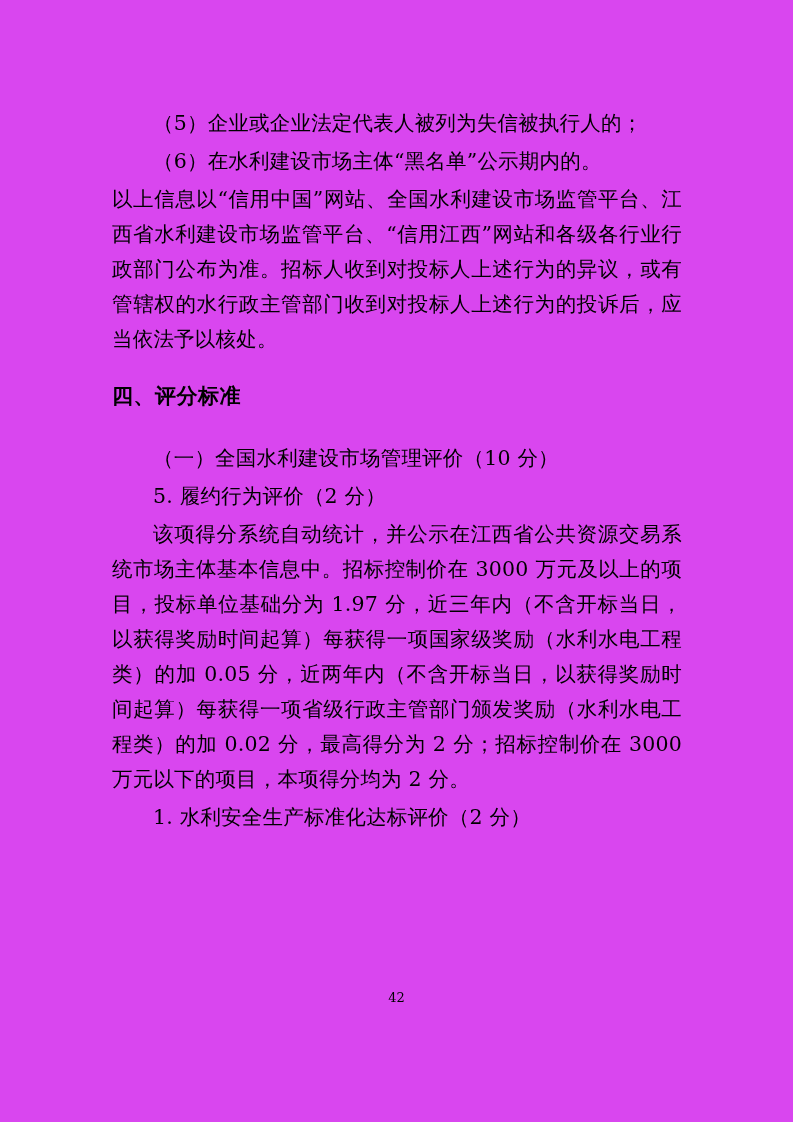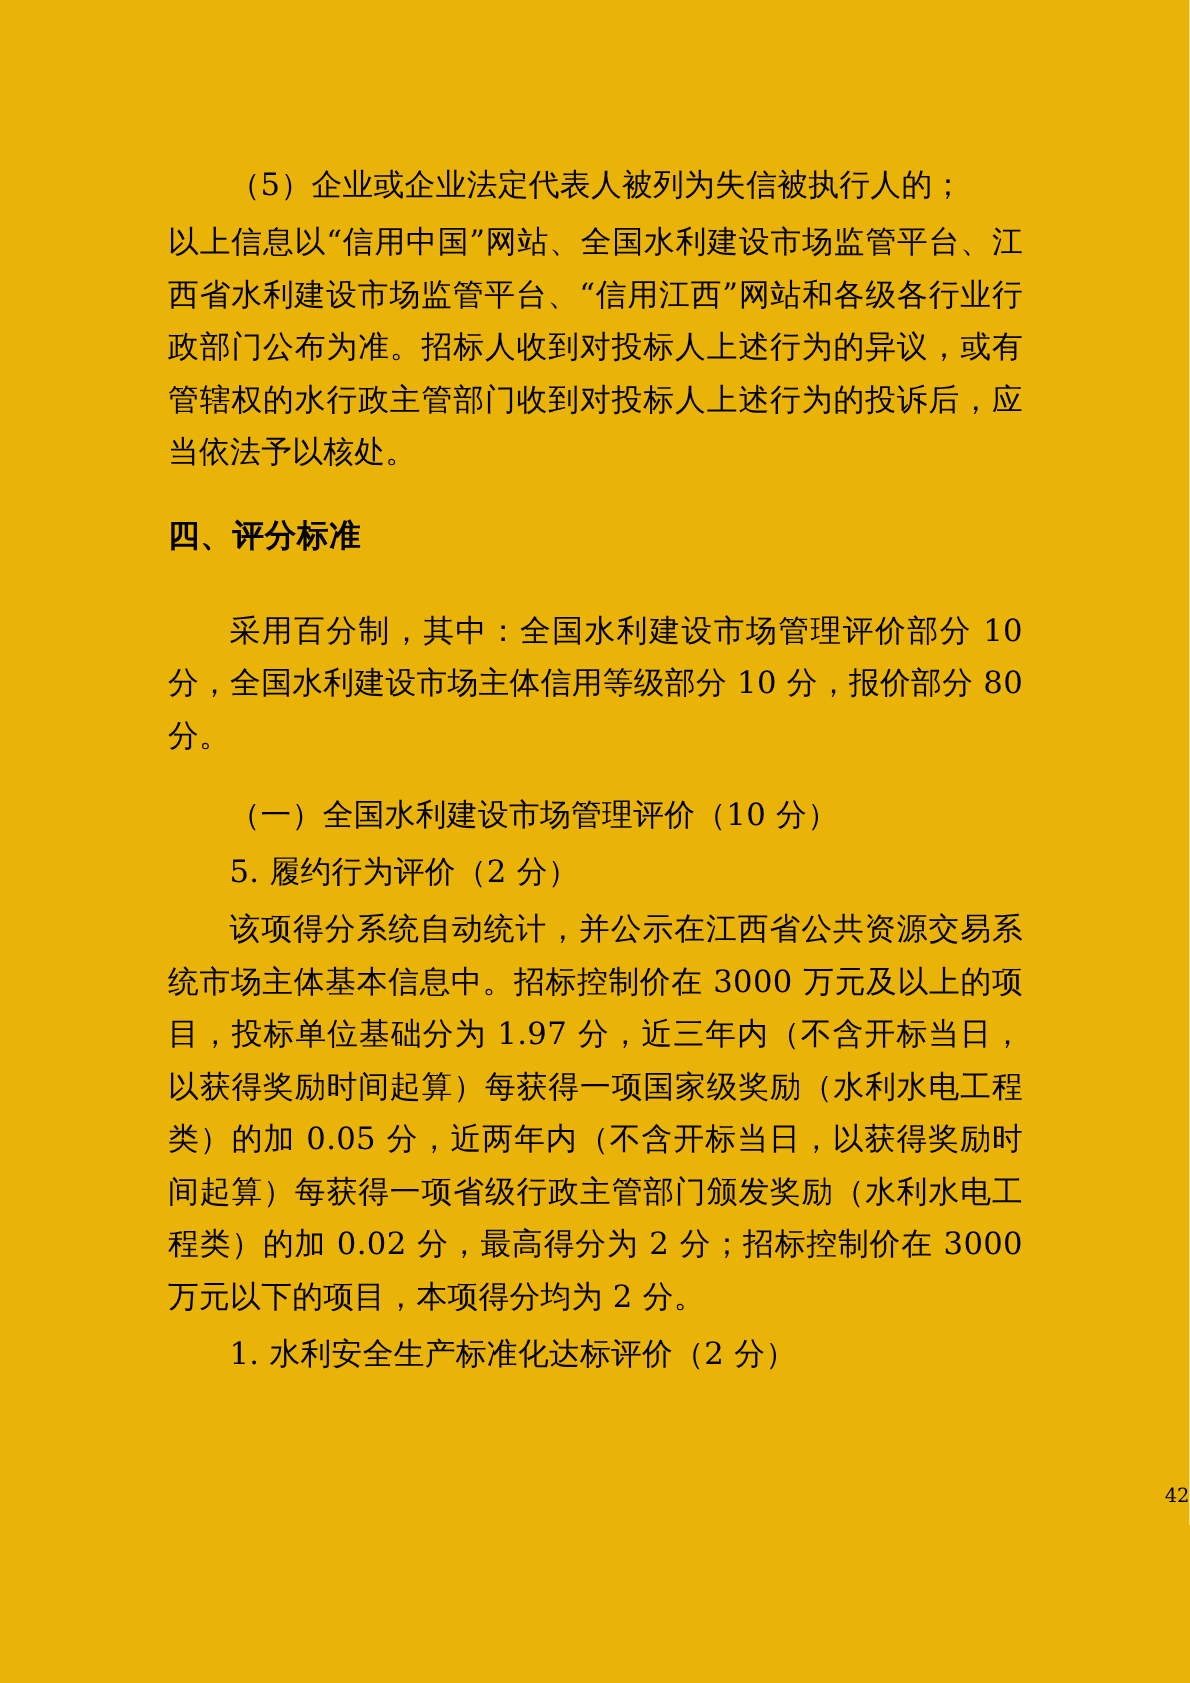--- a/index.html
+++ b/index.html
@@ -8,21 +8,21 @@
     background: #ffffff;
   }
   body {
     font-family: "DejaVu Serif", "Liberation Serif", serif;
     color: #000000;
   }
   .page {
     position: relative;
     width: 793px;
     height: 1122px;
-    background: #eab308;
+    background: #d946ef;
     margin: 0 auto;
     overflow: hidden;
   }
   .content {
     position: absolute;
     left: 112px;
     top: 106px;
     width: 570px;
   }
   .para {
@@ -55,40 +55,40 @@
     margin-bottom: 26px;
   }
   .block-gap {
     margin-top: 18px;
   }
   .pagenum {
     position: absolute;
     left: 0;
     right: 0;
     top: 990px;
-    text-align: right;
+    text-align: center;
     font-family: "DejaVu Serif", "Liberation Serif", serif;
     font-size: 13px;
     color: #000;
   }
 </style>
 </head>
 <body>
 
 <div class="page">
   <div class="content">
 
     <p class="para indent-2 tight">（5）企业或企业法定代表人被列为失信被执行人的；</p>
 
+    <p class="para indent-2 tight gap-sm">（6）在水利建设市场主体“黑名单”公示期内的。</p>
 
     <p class="para tight gap-sm">以上信息以“信用中国”网站、全国水利建设市场监管平台、江西省水利建设市场监管平台、“信用江西”网站和各级各行业行政部门公布为准。招标人收到对投标人上述行为的异议，或有管辖权的水行政主管部门收到对投标人上述行为的投诉后，应当依法予以核处。</p>
 
     <h2 class="heading heading-block">四、评分标准</h2>
 
-    <p class="para indent-2 tight">采用百分制，其中：全国水利建设市场管理评价部分 10 分，全国水利建设市场主体信用等级部分 10 分，报价部分 80 分。</p>
 
     <p class="para indent-2 tight block-gap">（一）全国水利建设市场管理评价（10 分）</p>
 
     <p class="para indent-2 tight gap-sm">5. 履约行为评价（2 分）</p>
 
     <p class="para indent-2 tight gap-sm">该项得分系统自动统计，并公示在江西省公共资源交易系统市场主体基本信息中。招标控制价在 3000 万元及以上的项目，投标单位基础分为 1.97 分，近三年内（不含开标当日，以获得奖励时间起算）每获得一项国家级奖励（水利水电工程类）的加 0.05 分，近两年内（不含开标当日，以获得奖励时间起算）每获得一项省级行政主管部门颁发奖励（水利水电工程类）的加 0.02 分，最高得分为 2 分；招标控制价在 3000 万元以下的项目，本项得分均为 2 分。</p>
 
     <p class="para indent-2 tight gap-sm">1. 水利安全生产标准化达标评价（2 分）</p>
 
   </div>

